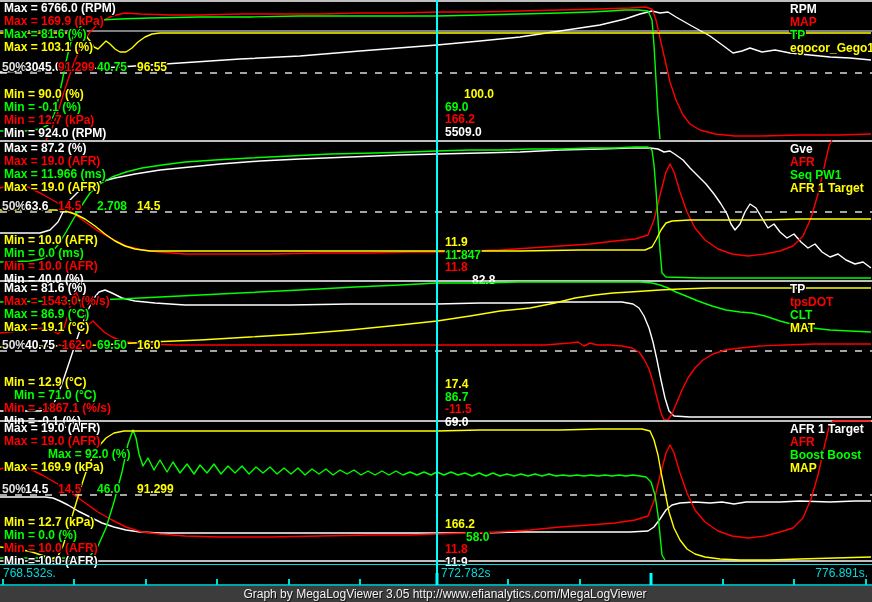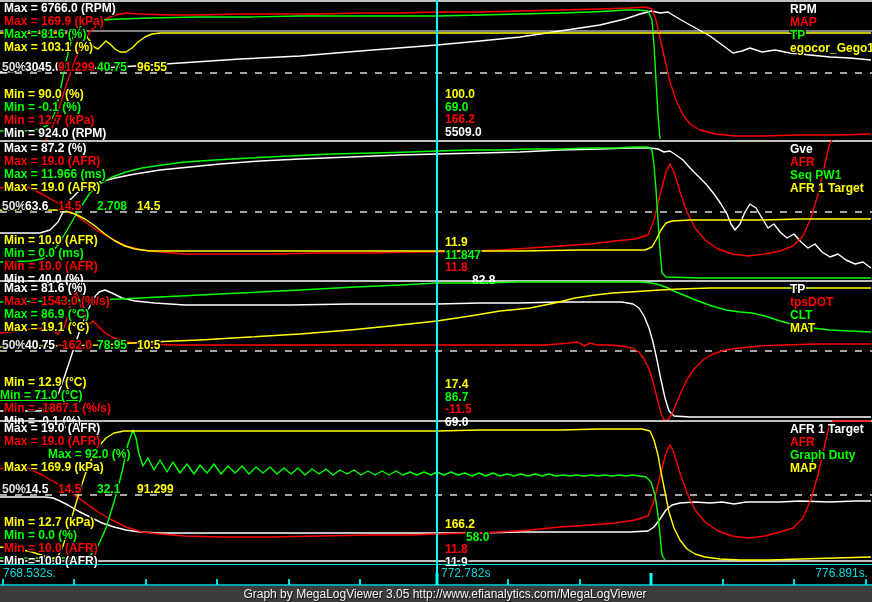--- a/index.html
+++ b/index.html
@@ -38,21 +38,21 @@
         <div class="lbl c yellow c-yellow" style="left: 4px; top: 41px;">Max = 103.1 (%)</div>
         <div class="lbl c yellow c-yellow" style="left: 4px; top: 88px;">Min = 90.0 (%)</div>
         <div class="lbl c green c-green" style="left: 4px; top: 101px;">Min = -0.1 (%)</div>
         <div class="lbl c red c-red" style="left: 4px; top: 114px;">Min = 12.7 (kPa)</div>
         <div class="lbl c white c-white" style="left: 4px; top: 127px;">Min = 924.0 (RPM)</div>
         <div class="lbl c gray c-gray" style="left: 2px; top: 61px;">50%</div>
         <div class="lbl c white c-white" style="left: 25px; top: 61px;">3045.0</div>
         <div class="lbl c red c-red" style="left: 58px; top: 61px;">91.299</div>
         <div class="lbl c green c-green" style="left: 97px; top: 61px;">40.75</div>
         <div class="lbl c yellow c-yellow" style="left: 137px; top: 61px;">96.55</div>
-        <div class="lbl c yellow c-yellow" style="left: 445px; top: 88px;">100.0</div>
+        <div class="lbl c yellow c-yellow" style="left: 464px; top: 88px;">100.0</div>
         <div class="lbl c green c-green" style="left: 445px; top: 100.5px;">69.0</div>
         <div class="lbl c red c-red" style="left: 445px; top: 113px;">166.2</div>
         <div class="lbl c white c-white" style="left: 445px; top: 125.5px;">5509.0</div>
         <div class="lbl c white c-white" style="left: 790px; top: 3px;">RPM</div>
         <div class="lbl c red c-red" style="left: 790px; top: 16px;">MAP</div>
         <div class="lbl c green c-green" style="left: 790px; top: 29px;">TP</div>
         <div class="lbl c yellow c-yellow" style="left: 790px; top: 42px;">egocor_Gego1</div>
       </div>
       <div class="panel" style="top: 140px; height: 162px;">
         <svg width="872" height="140">
@@ -92,28 +92,28 @@
           <polyline points="0,131 40,131 48,129 54,123 59,112 64,98 69,83 74,68 79,53 84,40 89,28 94,18 99,12 105,10 112,13 122,18 135,21 155,23 185,25 230,25 290,25 350,24 410,24 437,24 480,23 520,23 560,22 600,22 622,22 633,24 639,28 644,36 649,48 653,62 657,80 661,100 665,118 669,131 674,136 690,137 730,137 780,137 830,137 871,137" fill="none" stroke="#ffffff" stroke-width="1.4" stroke-linejoin="round"></polyline>
           <polyline points="0,53 18,51 32,49 44,48 52,50 58,54 64,48 68,35 72,18 76,12 80,22 84,38 88,45 93,41 98,46 104,52 112,57 122,61 134,63 150,64 175,65 210,65 260,65 320,65 380,65 437,65 500,65 545,65 570,63 578,62 584,66 590,63 597,65 610,65 622,66 632,68 639,72 644,79 649,89 653,102 657,118 661,133 664,140 668,140 672,134 677,122 682,110 688,98 695,88 703,80 713,74 725,70 740,68 760,66 785,65 815,64 845,64 871,64" fill="none" stroke="#ff0000" stroke-width="1.4" stroke-linejoin="round"></polyline>
           <polyline points="0,22 60,21 120,19 180,16 240,13 300,10 355,7 400,5 437,3 480,3 520,2 560,2 600,2 640,2 652,3 660,5 668,8 676,12 686,16 698,21 712,26 726,30 740,32 752,33 765,36 780,41 795,45 812,48 830,50 850,51 871,52" fill="none" stroke="#00ff00" stroke-width="1.4" stroke-linejoin="round"></polyline>
           <polyline points="0,67 50,66 100,65 150,62 200,60 250,57 300,54 350,50 400,45 437,41 470,36 500,31 530,28 555,23 575,18 595,15 613,13 630,12 645,11 660,10 680,9 710,8 750,8 800,8 850,8 871,8" fill="none" stroke="#ffff00" stroke-width="1.4" stroke-linejoin="round"></polyline>
         </svg>
         <div class="lbl c white c-white" style="left: 4px; top: 2px;">Max = 81.6 (%)</div>
         <div class="lbl c red c-red" style="left: 4px; top: 15px;">Max = 1543.0 (%/s)</div>
         <div class="lbl c green c-green" style="left: 4px; top: 28px;">Max = 86.9 (°C)</div>
         <div class="lbl c yellow c-yellow" style="left: 4px; top: 41px;">Max = 19.1 (°C)</div>
         <div class="lbl c yellow c-yellow" style="left: 4px; top: 96px;">Min = 12.9 (°C)</div>
-        <div class="lbl c green c-green" style="left: 0; top: 109px; text-decoration: underline;">Min = 71.0 (°C)</div>
+        <div class="lbl c green c-green" style="left: 14px; top: 109px;">Min = 71.0 (°C)</div>
         <div class="lbl c red c-red" style="left: 4px; top: 122px;">Min = -1867.1 (%/s)</div>
         <div class="lbl c white c-white" style="left: 4px; top: 135px;">Min = -0.1 (%)</div>
         <div class="lbl c gray c-gray" style="left: 2px; top: 59px;">50%</div>
         <div class="lbl c white c-white" style="left: 25px; top: 59px;">40.75</div>
         <div class="lbl c red c-red" style="left: 58px; top: 59px;">-162.0</div>
-        <div class="lbl c green c-green" style="left: 97px; top: 59px;">78.95</div>
-        <div class="lbl c yellow c-yellow" style="left: 137px; top: 59px;">10.5</div>
+        <div class="lbl c green c-green" style="left: 97px; top: 59px;">69.50</div>
+        <div class="lbl c yellow c-yellow" style="left: 137px; top: 59px;">16.0</div>
         <div class="lbl c yellow c-yellow" style="left: 445px; top: 98px;">17.4</div>
         <div class="lbl c green c-green" style="left: 445px; top: 110.5px;">86.7</div>
         <div class="lbl c red c-red" style="left: 445px; top: 123px;">-11.5</div>
         <div class="lbl c white c-white" style="left: 445px; top: 135.5px;">69.0</div>
         <div class="lbl c white c-white" style="left: 790px; top: 3px;">TP</div>
         <div class="lbl c red c-red" style="left: 790px; top: 16px;">tpsDOT</div>
         <div class="lbl c green c-green" style="left: 790px; top: 29px;">CLT</div>
         <div class="lbl c yellow c-yellow" style="left: 790px; top: 42px;">MAT</div>
       </div>
       <div class="panel" style="top: 420px; height: 142px;">
@@ -130,29 +130,29 @@
         <div class="lbl c red c-red" style="left: 4px; top: 15px;">Max = 19.0 (AFR)</div>
         <div class="lbl c green c-green" style="left: 4px; top: 28px; padding-left: 44px;">Max = 92.0 (%)</div>
         <div class="lbl c yellow c-yellow" style="left: 4px; top: 41px;">Max = 169.9 (kPa)</div>
         <div class="lbl c yellow c-yellow" style="left: 4px; top: 96px;">Min = 12.7 (kPa)</div>
         <div class="lbl c green c-green" style="left: 4px; top: 109px;">Min = 0.0 (%)</div>
         <div class="lbl c red c-red" style="left: 4px; top: 122px;">Min = 10.0 (AFR)</div>
         <div class="lbl c white c-white" style="left: 4px; top: 135px;">Min = 10.0 (AFR)</div>
         <div class="lbl c gray c-gray" style="left: 2px; top: 63px;">50%</div>
         <div class="lbl c white c-white" style="left: 25px; top: 63px;">14.5</div>
         <div class="lbl c red c-red" style="left: 58px; top: 63px;">14.5</div>
-        <div class="lbl c green c-green" style="left: 97px; top: 63px;">32.1</div>
+        <div class="lbl c green c-green" style="left: 97px; top: 63px;">46.0</div>
         <div class="lbl c yellow c-yellow" style="left: 137px; top: 63px;">91.299</div>
         <div class="lbl c yellow c-yellow" style="left: 445px; top: 98px;">166.2</div>
         <div class="lbl c green c-green" style="left: 466px; top: 110.5px;">58.0</div>
         <div class="lbl c red c-red" style="left: 445px; top: 123px;">11.8</div>
         <div class="lbl c white c-white" style="left: 445px; top: 135.5px;">11.9</div>
         <div class="lbl c white c-white" style="left: 790px; top: 3px;">AFR 1 Target</div>
         <div class="lbl c red c-red" style="left: 790px; top: 16px;">AFR</div>
-        <div class="lbl c green c-green" style="left: 790px; top: 29px;">Graph Duty</div>
+        <div class="lbl c green c-green" style="left: 790px; top: 29px;">Boost Boost</div>
         <div class="lbl c yellow c-yellow" style="left: 790px; top: 42px;">MAP</div>
       </div>
     </div>
 
   <div class="cursor-line" id="cursor" style="left: 436px;"></div>
 
   <div class="time-axis">
     <svg id="axis-svg" width="872" height="24">
         <line x1="0" y1="2.5" x2="872" y2="2.5" stroke="#00dcdc" stroke-width="1"></line>
         <line x1="0" y1="23" x2="872" y2="23" stroke="#00dcdc" stroke-width="1.5"></line>

